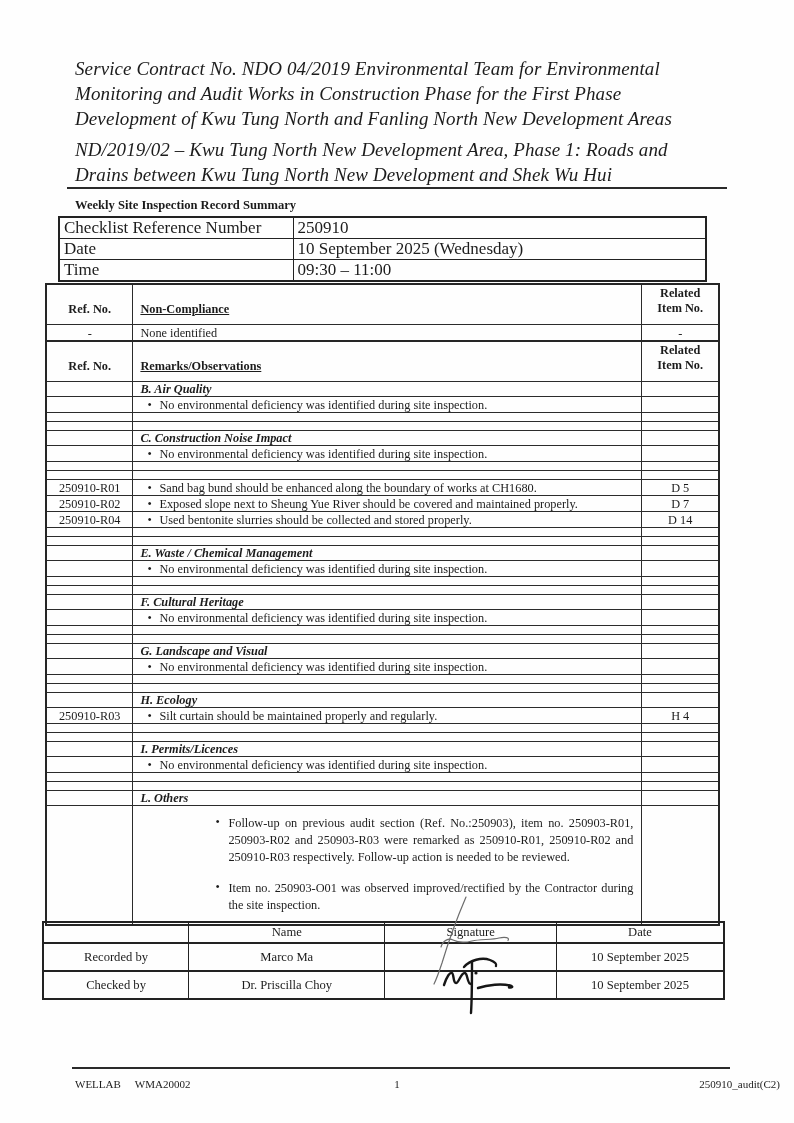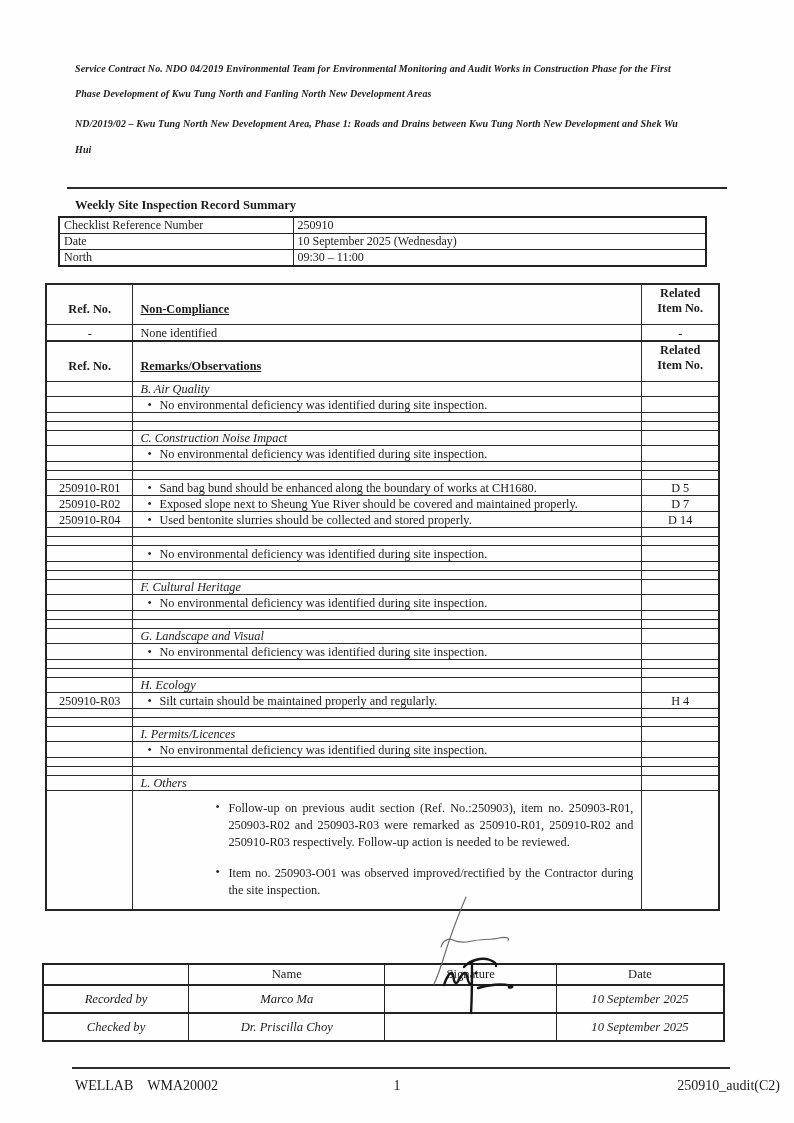--- a/index.html
+++ b/index.html
@@ -5,62 +5,62 @@
   html,body{margin:0;padding:0;background:#e8e8e8;}
   .page{
     position:relative;width:794px;height:1123px;margin:0 auto;
     background:#fefefe;color:#1c1c1c;
     font-family:"Liberation Serif","DejaVu Serif",serif;
     overflow:hidden;
   }
   
   .doc-header{position:absolute;left:75px;top:56px;width:622px;}
   .doc-header p{
-    margin:0;font-weight:bold;font-style:italic;
-    font-size:10px;line-height:25.2px;letter-spacing:.1px;
+    margin:0;font-weight:normal;font-style:italic;
+    font-size:19px;line-height:25.2px;letter-spacing:.1px;
   }
   .doc-header p + p{margin-top:5px;}
   .rule{position:absolute;background:#2a2a2a;height:2px;}
   .header-rule{left:67px;top:187px;width:660px;}
   
   .summary-heading{position:absolute;left:75px;top:198px;font-weight:bold;font-size:12.6px;}
   table{border-collapse:collapse;}
-  .summary-table{position:absolute;left:58px;top:216px;width:649px;border:2px solid #222;font-size:12px;}
+  .summary-table{position:absolute;left:58px;top:216px;width:649px;border:2px solid #222;font-size:17px;}
   .summary-table td{border:1px solid #222;height:15px;padding:0 4px;vertical-align:middle;}
   
   .main-table{position:absolute;left:45px;top:283px;width:675px;border:2px solid #262626;font-size:12.3px;}
   .main-table td{border:1px solid #2b2b2b;padding:0;vertical-align:middle;line-height:14px;}
   .main-table .c-ref{text-align:center;}
   .main-table .c-rel{text-align:center;}
   .hdr td{height:31px;vertical-align:bottom;font-weight:bold;padding-bottom:8px;}
   .hdr .c-desc{padding-left:7px;text-decoration:underline;}
   .hdr .c-rel{vertical-align:middle;line-height:15px;}
   .hdr2 td{border-top:2px solid #262626;}
   .nc-row td{height:15px;}
   .nc-row .c-desc{padding-left:7px;}
   .sec-title td{height:14px;}
-  .sec-title .c-desc{font-weight:normal;font-style:italic;padding-left:7px;}
+  .sec-title .c-desc{font-weight:bold;font-style:italic;padding-left:7px;}
   .item-row td{height:15px;}
   .item-row .c-desc{padding-left:14px;}
   .bullet{display:inline-block;width:12px;}
   .spacer td{height:8px;}
   .l-cell{vertical-align:top !important;padding:9px 7px 10px 82px !important;}
   .l-para{display:flex;}
   .l-para + .l-para{margin-top:14px;}
   .l-para .bullet{flex:none;width:13px;}
   .l-para .ptext{text-align:justify;line-height:17px;width:405px;}
   
-  .sign-table{position:absolute;left:42px;top:963px;width:683px;border:2px solid #222;font-size:12.6px;text-align:center;}
+  .sign-table{position:absolute;left:42px;top:921px;width:683px;border:2px solid #222;font-size:12.6px;text-align:center;}
   .sign-table td{border:2px solid #222;border-left-width:1px;border-right-width:1px;vertical-align:middle;}
   .sign-table .hrow td{height:17px;}
-  .sign-table .drow td{height:24px;font-style:italic;}
+  .sign-table .drow td{height:24px;}
   .sig-svg{position:absolute;left:400px;top:893px;pointer-events:none;}
   
   .footer-rule{left:72px;top:1067px;width:658px;}
-  .footer{position:absolute;top:1078px;font-size:14px;}
+  .footer{position:absolute;top:1078px;font-size:11px;}
   .footer-left{left:75px;}
   .footer-left span + span{margin-left:14px;}
   .footer-center{left:0;width:794px;text-align:center;}
   .footer-right{left:0;width:780px;text-align:right;}
 </style>
 </head>
 <body>
 
 <div class="page">
 
@@ -79,21 +79,21 @@
     <tbody>
         <tr>
       <td>Checklist Reference Number</td>
       <td>250910</td>
     </tr>
     <tr>
       <td>Date</td>
       <td>10 September 2025 (Wednesday)</td>
     </tr>
     <tr>
-      <td>North</td>
+      <td>Time</td>
       <td>09:30 – 11:00</td>
     </tr>
   </tbody>
     </table>
 
   <table class="main-table">
     <colgroup>
         <col style="width:88px">
         <col style="width:509px">
         <col style="width:78px">
@@ -183,20 +183,25 @@
           <td></td>
           <td></td>
           <td></td>
         </tr>
     <tr class="spacer">
           <td></td>
           <td></td>
           <td></td>
         </tr>
 
+    <tr class="sec-title">
+      <td class="c-ref"></td>
+      <td class="c-desc">E. Waste / Chemical Management</td>
+      <td class="c-rel"></td>
+    </tr>
     <tr class="item-row">
       <td class="c-ref"></td>
       <td class="c-desc"><span class="bullet">•</span><span>No environmental deficiency was identified during site inspection.</span></td>
       <td class="c-rel"></td>
     </tr>
     <tr class="spacer">
           <td></td>
           <td></td>
           <td></td>
         </tr>

